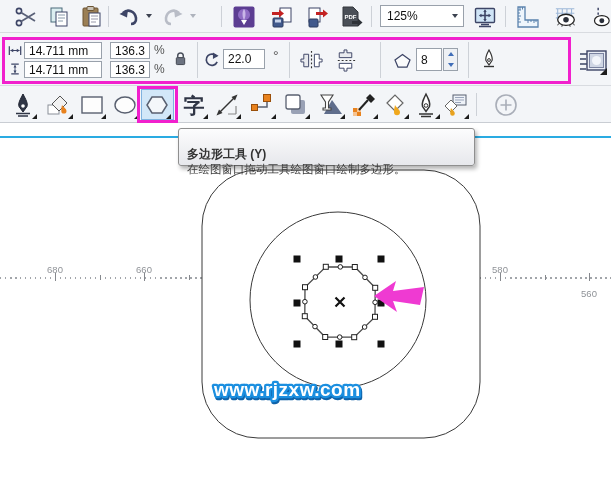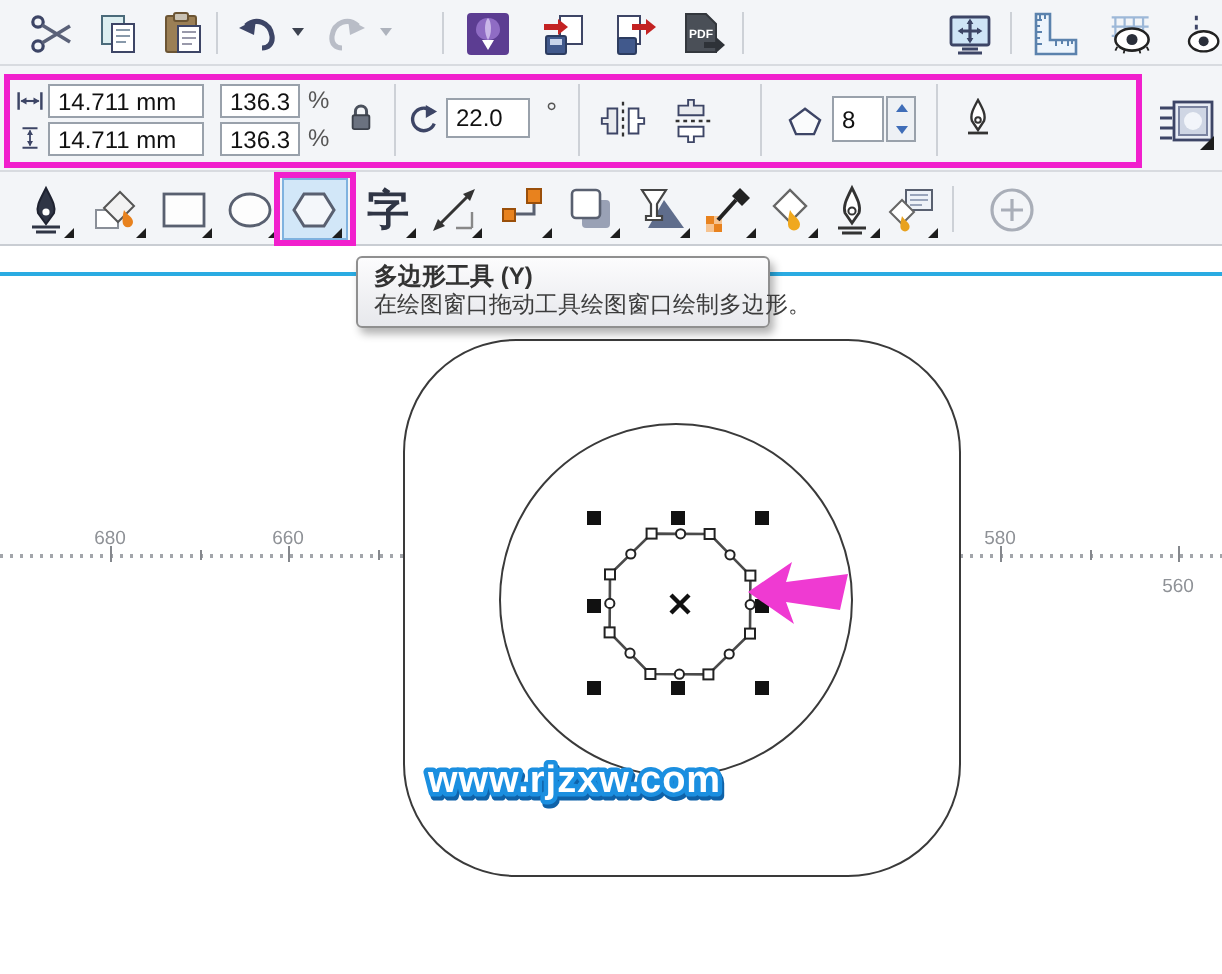--- a/index.html
+++ b/index.html
@@ -37,24 +37,24 @@
                     background:#d2e7f8; border:1px solid #7fb2df; }
   .glyph-text { font-size:21px; font-weight:bold; color:#2f3545; line-height:1; }
   #ruler { position:absolute; left:0; top:123px; width:611px; height:37px; background:#fff; }
   #cyan-line { position:absolute; left:0; top:136px; width:611px; height:2px;
                background:#2aabe2; z-index:2; }
   .tick-label { position:absolute; top:141px; width:28px; text-align:center;
                 font-size:9.5px; color:#8f9297; }
   .tick-major { position:absolute; top:150px; width:1px; height:8px; background:#85888d; }
   #ruler-dots { position:absolute; left:0; top:154px; width:611px; height:2px;
                 background:repeating-linear-gradient(to right,#a2a5aa 0 1.5px,transparent 1.5px 5px); }
-  #tooltip { position:absolute; left:178px; top:128px; width:207px; height:36px;
+  #tooltip { position:absolute; left:178px; top:128px; width:297px; height:36px;
              background:linear-gradient(#fcfcfd,#e7e8ec); border:1px solid #8f8f8f;
              border-radius:3px; box-shadow:2px 3px 4px rgba(0,0,0,.3); z-index:9;
-             padding:2px 8px; }
+             padding:18px 8px; }
   #tooltip .tt-title { font-size:12px; font-weight:bold; color:#333; line-height:15px; }
   #tooltip .tt-desc  { font-size:11.5px; color:#3c3c3c; line-height:15px; white-space:nowrap; }
   #canvas-svg { position:absolute; left:0; top:0; z-index:3; pointer-events:none; }
   .spinner { position:absolute; left:443px; top:15px; width:15px; height:23px;
              border:1px solid #99a1ab; background:#eef1f5; display:flex;
              flex-direction:column; align-items:center; justify-content:space-around; }
   .sp-up { width:0; height:0; border-left:3.5px solid transparent; border-right:3.5px solid transparent;
            border-bottom:4.5px solid #3f6db8; }
   .sp-dn { width:0; height:0; border-left:3.5px solid transparent; border-right:3.5px solid transparent;
            border-top:4.5px solid #3f6db8; }
@@ -125,20 +125,24 @@
     </svg>
   </div>
   <div class="icon-btn" style="left:337px">
     <svg viewBox="0 0 24 24">
       <path d="M4 2 L14 2 L19 7 L19 21 L4 21 Z" fill="#4a4f57" stroke="#33373d"></path>
       <text x="5.5" y="14" font-size="6" font-weight="bold" fill="#fff">PDF</text>
       <path d="M13 16 L19 16 L19 13.5 L23.5 17.5 L19 21.5 L19 19 L13 19 Z" fill="#2e3238"></path>
     </svg>
   </div>
   <div class="vsep" style="left:371px; top:6px; height:21px"></div>
+  <div class="combo" style="left:380px; top:5px; width:84px; height:22px">
+    <span class="val">125%</span>
+    <span class="caret"></span>
+  </div>
   <div class="icon-btn" style="left:471px">
     <svg viewBox="0 0 24 24">
       <rect x="2.5" y="3.5" width="19" height="14" rx="1" fill="#cfe4f6" stroke="#3d4566" stroke-width="1.4"></rect>
       <path d="M12 5.5 L12 15.5 M7 10.5 L17 10.5" stroke="#3d4566" stroke-width="1.6"></path>
       <path d="M12 4.2 L10.3 7 L13.7 7 Z M12 16.8 L10.3 14 L13.7 14 Z M5.8 10.5 L8.5 8.8 L8.5 12.2 Z M18.2 10.5 L15.5 8.8 L15.5 12.2 Z" fill="#3d4566"></path>
       <path d="M8 19.5 L16 19.5 M6 21.5 L18 21.5" stroke="#3d4566" stroke-width="1.5"></path>
     </svg>
   </div>
   <div class="vsep" style="left:505px; top:6px; height:21px"></div>
   <div class="icon-btn" style="left:513px">

